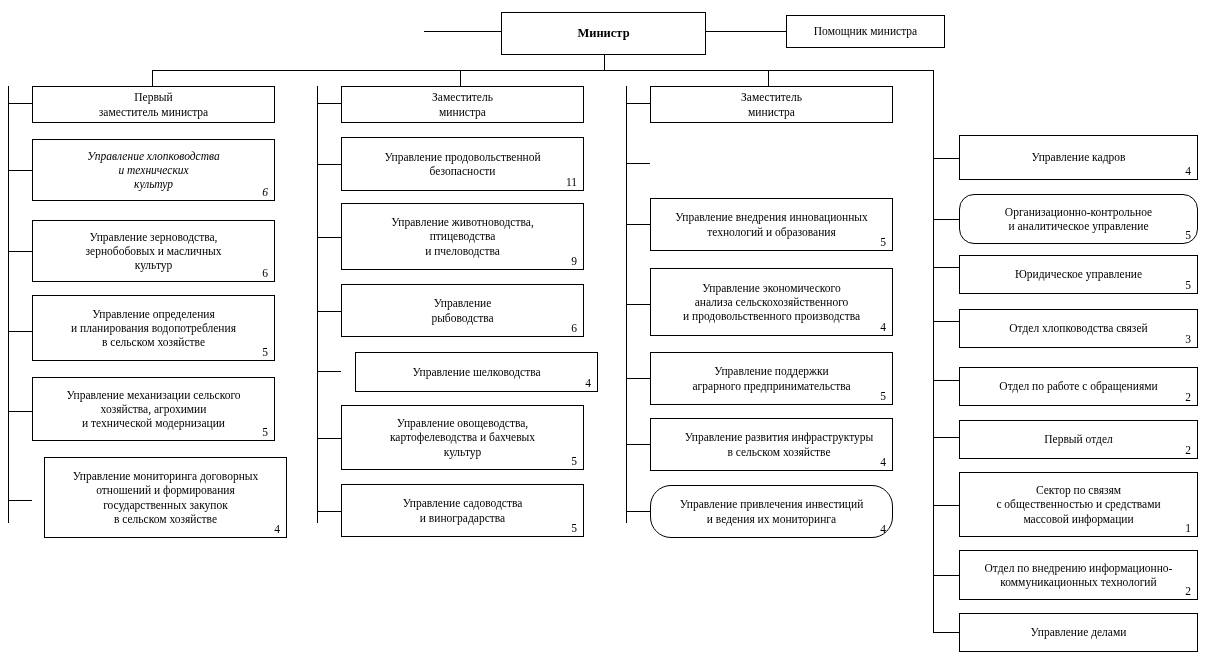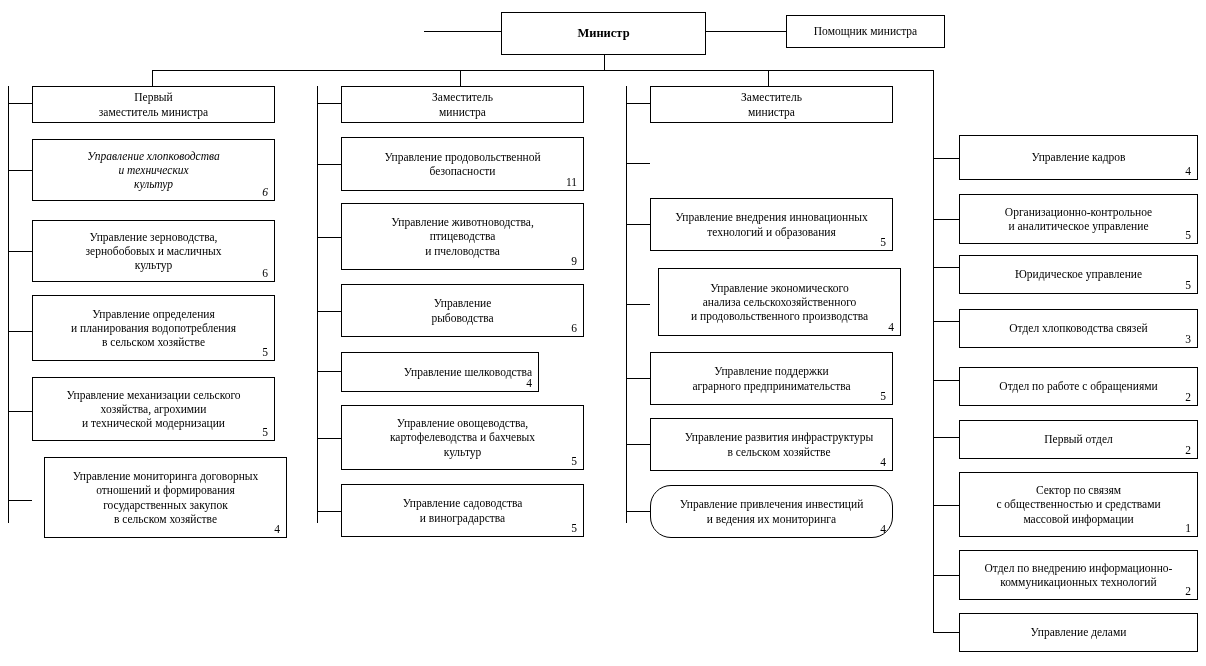--- a/index.html
+++ b/index.html
@@ -175,42 +175,42 @@
     <span class="label">Управление животноводства,
 птицеводства
 и пчеловодства</span>
     <span class="count">9</span>
   </div>
   <div class="box" style="left:341px; top:284px; width:243px; height:53px;">
     <span class="label">Управление
 рыбоводства</span>
     <span class="count">6</span>
   </div>
-  <div class="box" style="left:341px; top:352px; width:198px; height:40px;text-align:right;">
+  <div class="box" style="left:355px; top:352px; width:243px; height:40px;">
     <span class="label">Управление шелководства</span>
     <span class="count">4</span>
   </div>
   <div class="box" style="left:341px; top:405px; width:243px; height:65px;">
     <span class="label">Управление овощеводства,
 картофелеводства и бахчевых
 культур</span>
     <span class="count">5</span>
   </div>
   <div class="box" style="left:341px; top:484px; width:243px; height:53px;">
     <span class="label">Управление садоводства
 и виноградарства</span>
     <span class="count">5</span>
   </div>
 
   <div class="box" style="left:650px; top:198px; width:243px; height:53px;">
     <span class="label">Управление внедрения инновационных
 технологий и образования</span>
     <span class="count">5</span>
   </div>
-  <div class="box" style="left:650px; top:268px; width:243px; height:68px;margin-left:8px;">
+  <div class="box" style="left:650px; top:268px; width:243px; height:68px;">
     <span class="label">Управление экономического
 анализа сельскохозяйственного
 и продовольственного производства</span>
     <span class="count">4</span>
   </div>
   <div class="box" style="left:650px; top:352px; width:243px; height:53px;">
     <span class="label">Управление поддержки
 аграрного предпринимательства</span>
     <span class="count">5</span>
   </div>
@@ -222,21 +222,21 @@
   <div class="box" style="left:650px; top:485px; width:243px; height:53px;border-radius:21px;">
     <span class="label">Управление привлечения инвестиций
 и ведения их мониторинга</span>
     <span class="count">4</span>
   </div>
 
   <div class="box" style="left:959px; top:135px; width:239px; height:45px;">
     <span class="label">Управление кадров</span>
     <span class="count">4</span>
   </div>
-  <div class="box" style="left:959px; top:194px; width:239px; height:50px;">
+  <div class="box" style="left:959px; top:194px; width:239px; height:50px;border-radius:15px;">
     <span class="label">Организационно-контрольное
 и аналитическое управление</span>
     <span class="count">5</span>
   </div>
   <div class="box" style="left:959px; top:255px; width:239px; height:39px;">
     <span class="label">Юридическое управление</span>
     <span class="count">5</span>
   </div>
   <div class="box" style="left:959px; top:309px; width:239px; height:39px;">
     <span class="label">Отдел хлопководства связей</span>

